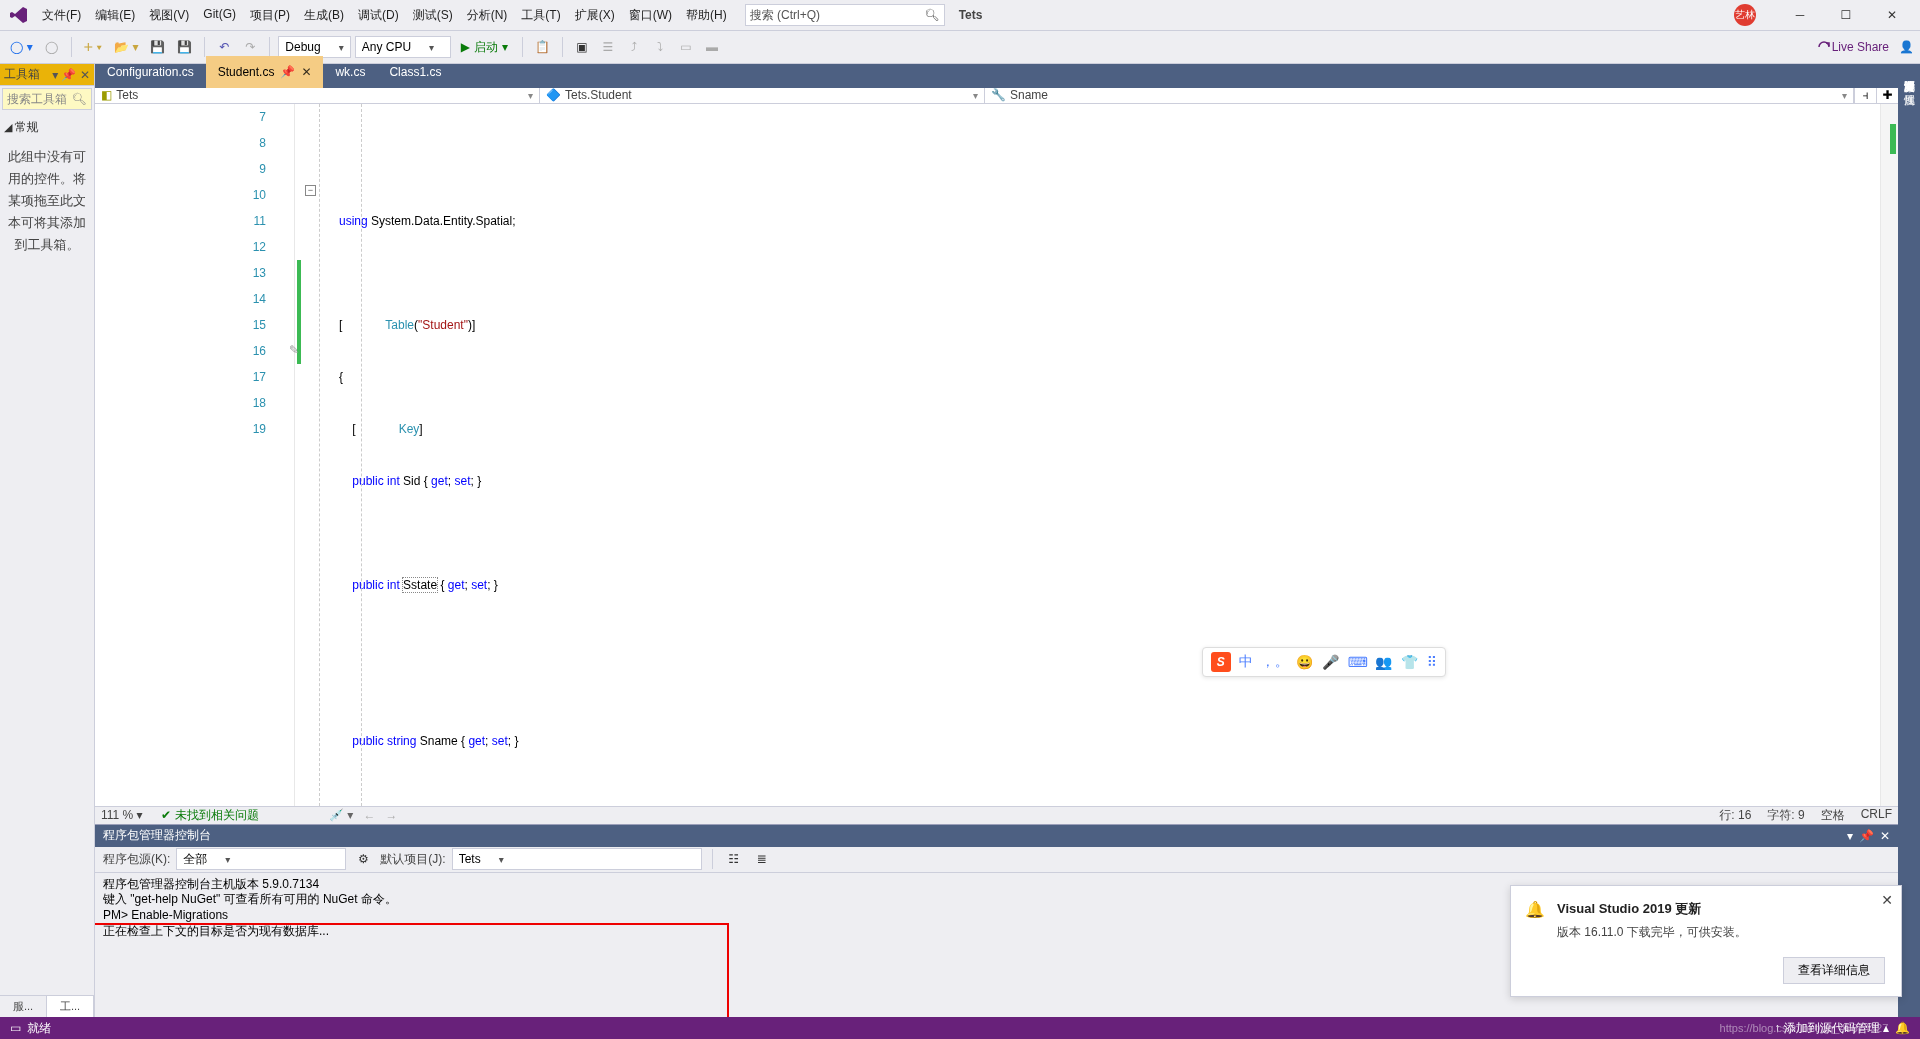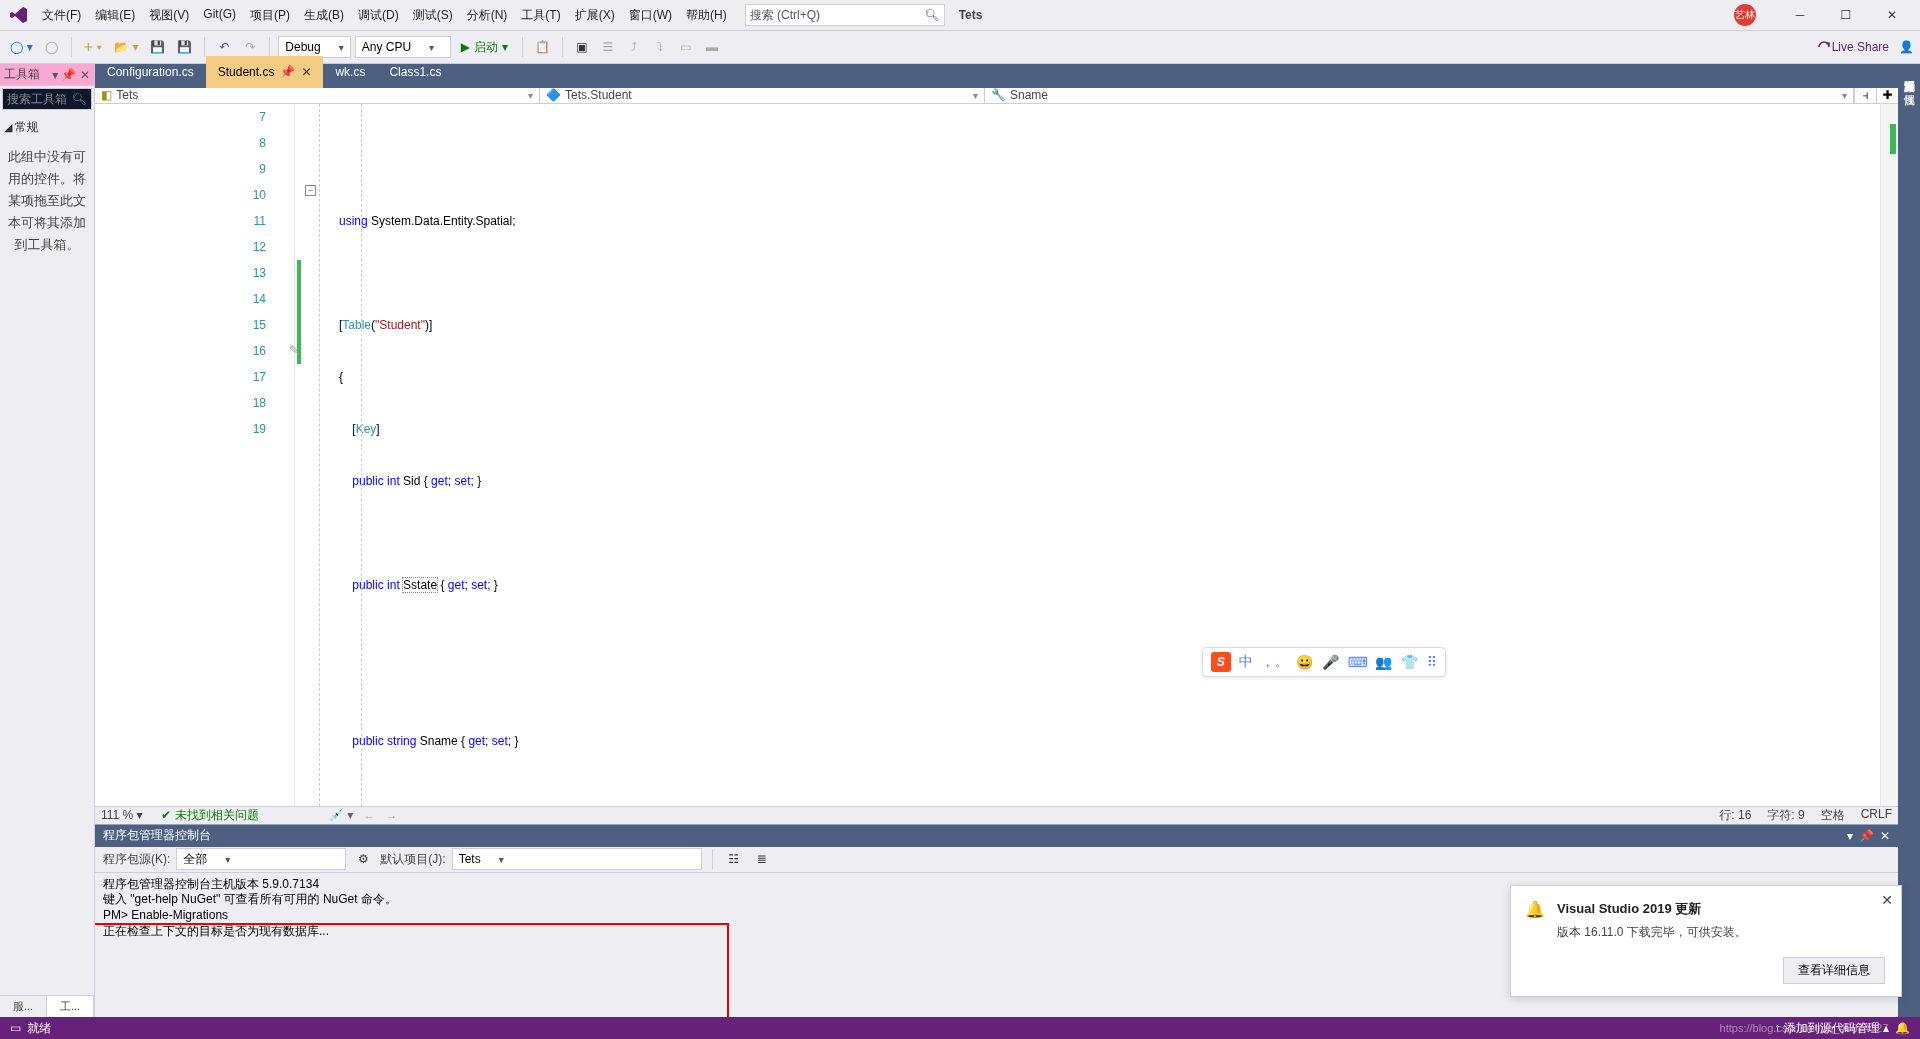--- a/index.html
+++ b/index.html
@@ -16,44 +16,44 @@
 .win-btn { width:40px; height:28px; display:flex; align-items:center; justify-content:center; color:#333;}
 .toolbar { height:34px; background:#eeeef2; border-top:1px solid #cccedb; border-bottom:1px solid #cccedb; display:flex; align-items:center; padding:0 6px; gap:4px;}
 .tbtn { height:22px; min-width:22px; display:flex; align-items:center; justify-content:center; border:1px solid transparent; padding:0 3px; color:#333;}
 .tsep { width:1px; height:20px; background:#cccedb; margin:0 4px;}
 .combo { height:22px; border:1px solid #cccedb; background:#fff; display:flex; align-items:center; padding:0 6px; gap:18px;}
 .combo .arrow{color:#555;font-size:10px;}
 .run-btn { color:#0a7b0a; display:flex; align-items:center; gap:4px; padding:0 6px;}
 .live-share { margin-left:auto; display:flex; align-items:center; color:#68217a;}
 .body-row { display:flex; height:calc(100% - 30px - 34px - 22px); }
 .left-panel { width:95px; background:#eeeef2; border-right:1px solid #cccedb; display:flex; flex-direction:column;}
-.panel-header { background:#f9a8d4; height:22px; display:flex; align-items:center; padding:0 4px; font-size:11px; color:#444; border-bottom:1px solid #cccedb;}
+.panel-header { background:#eab308; height:22px; display:flex; align-items:center; padding:0 4px; font-size:11px; color:#444; border-bottom:1px solid #cccedb;}
 .panel-header .pin{margin-left:auto; display:flex; gap:2px; color:#555;}
-.toolbox-search { height:22px; border:1px solid #cccedb; margin:2px; display:flex; align-items:center; padding:0 4px; color:#888; background:#0f172a;}
+.toolbox-search { height:22px; border:1px solid #cccedb; margin:2px; display:flex; align-items:center; padding:0 4px; color:#888; background:#fef9c3;}
 .toolbox-body { padding:4px; color:#333; font-size:11px; line-height:1.5;}
 .toolbox-cat { display:flex; align-items:center; gap:2px; font-size:11px; padding:2px 0;}
 .toolbox-desc { text-align:center; padding:8px 2px; color:#444; font-size:13px; line-height:1.7;}
 .left-bottom-tabs { margin-top:auto; height:22px; display:flex; border-top:1px solid #cccedb;}
 .left-bottom-tabs div{flex:1; display:flex; align-items:center; justify-content:center; font-size:11px; border-right:1px solid #cccedb; color:#444; cursor:default;}
 .main-area { flex:1; display:flex; flex-direction:column; min-width:0;}
 .doc-tabs { height:24px; background:#4d6082; display:flex; align-items:flex-end;}
 .tab { height:24px; padding:16px 12px; display:flex; align-items:center; gap:6px; color:#fff; font-size:12px; cursor:default;}
 .tab.active { background:#f5cc84; color:#000;}
 .tab .close{font-size:12px; opacity:.8;}
 .nav-combos { height:24px; background:#fff; border-bottom:1px solid #cccedb; display:flex;}
 .nav-combo { flex:1; border-right:1px solid #cccedb; display:flex; align-items:center; padding:0 6px; gap:4px; color:#444;}
 .nav-combo .arrow{margin-left:auto;color:#888;font-size:10px;}
 .editor-wrap { flex:1; display:flex; background:#fff; position:relative;}
 .gutter { width:200px; background:#fff; text-align:right; padding-right:28px; color:#2b91af; font-family:Consolas,monospace; font-size:16px; line-height:26px; border-right:1px solid #e8e8e8; padding-top:0;}
 .gutter div{height:26px;}
 .marker-strip { width:8px; background:#fff; position:relative;}
 .marker-strip .green{position:absolute; left:2px; width:4px; background:#3cba54;}
 .code { flex:1; font-family:Consolas,monospace; font-size:16px; line-height:26px; white-space:pre; padding-left:18px; position:relative;}
 .code .line{height:26px;}
-.kw{color:#0000ff;} .type{color:#2b91af;} .str{color:#a31515;}
+.kw{color:#0000ff;} .type{color:#2b91af;margin-left:43px;} .str{color:#a31515;}
 .dashed-line{position:absolute; top:0; bottom:0; border-left:1px dashed #ccc;}
 .highlight-line{position:absolute; left:0; right:0; height:26px; background:#fdf6e3; z-index:-1;}
 .dotted-box{outline:1px dotted #888;}
 .scroll-v { width:18px; background:#f5f5f5; border-left:1px solid #e8e8e8;}
 .editor-status { height:20px; background:#eeeef2; border-top:1px solid #cccedb; display:flex; align-items:center; padding:0 6px; font-size:11px; color:#444; gap:10px;}
 .editor-status .zoom{width:50px;}
 .editor-status .ok{color:#0a7b0a; display:flex; align-items:center; gap:4px;}
 .editor-status .right{margin-left:auto; display:flex; gap:16px;}
 .console-panel { background:#eeeef2; border-top:1px solid #9b9fb9; display:flex; flex-direction:column;}
 .console-title { height:22px; background:#4d6082; color:#fff; display:flex; align-items:center; padding:0 8px; font-size:12px;}

